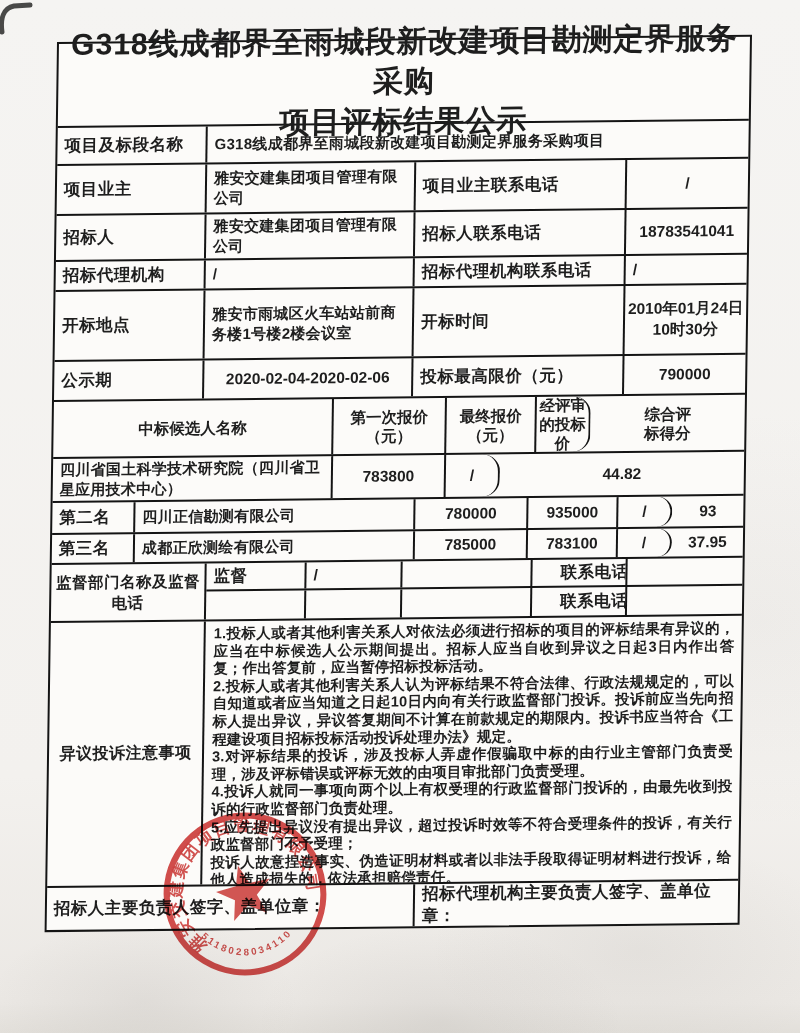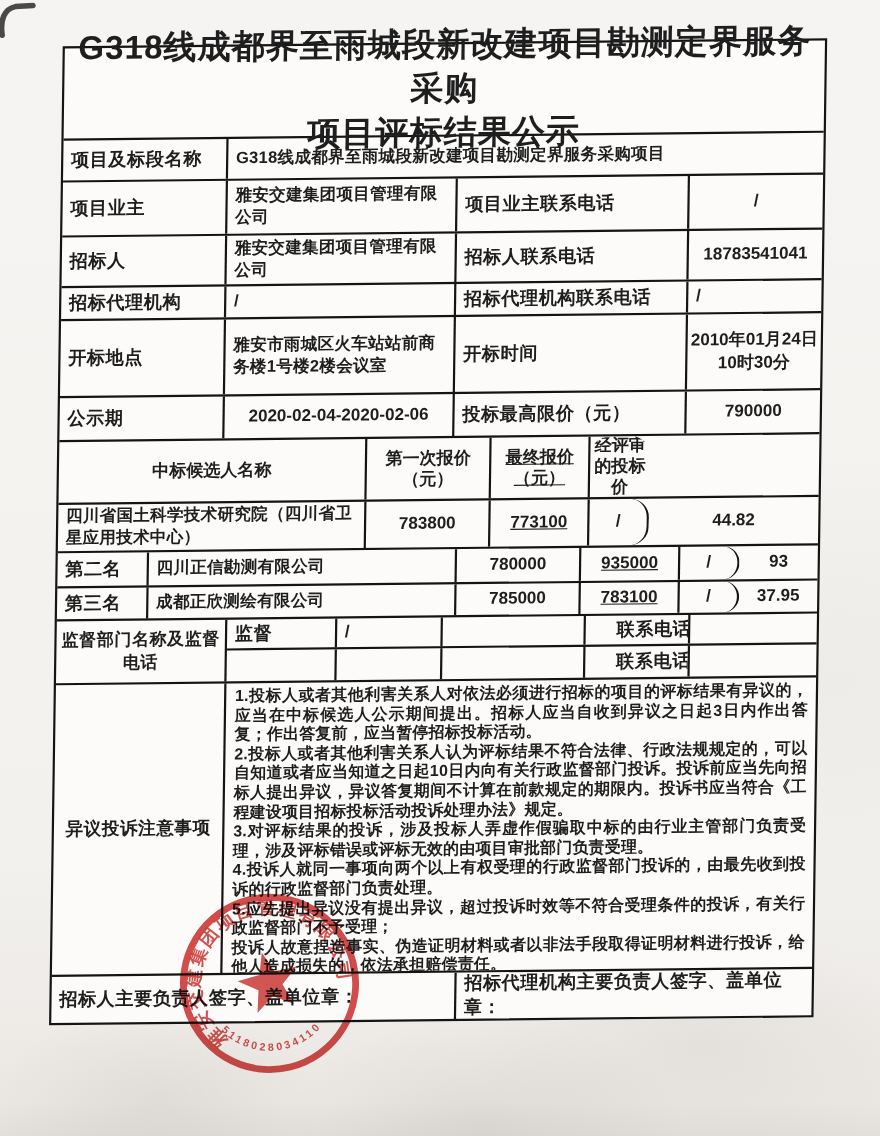--- a/index.html
+++ b/index.html
@@ -41,21 +41,21 @@
   .title {
     width:100%; text-align:center; font-weight:700; font-size:30px;
     line-height:40px; letter-spacing:1px; white-space:pre-line;
   }
   .w150 { flex:0 0 150px; } .w209 { flex:0 0 209px; } .w211 { flex:0 0 211px; }
   .h38 { height:38px; } .h50 { height:50px; } .h46 { height:46px; } .h30 { height:30px; }
   .h70 { height:70px; } .h40 { height:40px; }
 
   
   .c-rank { flex:0 0 83px; } .c-name { flex:0 0 280px; }
-  .c-p1 { flex:0 0 113px; } .c-p2 { flex:0 0 90px;text-decoration:underline; } .c-rev { flex:0 0 54px;border-radius:17px; }
+  .c-p1 { flex:0 0 113px; } .c-p2 { flex:0 0 90px; } .c-rev { flex:0 0 54px;border-radius:17px; }
   .head57 { height:57px; }
   .head57 .cell { font-weight:700; font-size:15.5px; line-height:19px; }
   .cand1 { height:44px; } .cand2 { height:32px; } .cand3 { height:30px; }
 
   
   .sup { height:58px; }
   .sup-label { flex:0 0 155px; font-size:15.5px; line-height:21px; }
   .sup-right { flex:1 1 auto; display:flex; flex-direction:column; }
   .sub { display:flex; flex:1 1 50%; }
   .sub:first-child { border-bottom:2px solid #141414; }
@@ -136,26 +136,27 @@
 
   <div class="row head57">
     <div class="cell c-name ctr">中标候选人名称</div>
     <div class="cell c-p1 ctr pre">第一次报价
 （元）</div>
     <div class="cell c-p2 ctr pre">最终报价
 （元）</div>
     <div class="cell c-rev ctr pre">经评审
 的投标
 价</div>
+    <div class="cell fill ctr pre">综合评
+标得分</div>
   </div>
 
   <div class="row cand1">
     <div class="cell c-name padL val">四川省国土科学技术研究院（四川省卫星应用技术中心）</div>
     <div class="cell c-p1 ctr num">783800</div>
-    <div class="cell c-p2 ctr num">773100</div>
     <div class="cell c-rev ctr num">/</div>
     <div class="cell fill ctr num">44.82</div>
   </div>
   <div class="row cand2">
     <div class="cell c-rank padL lbl">第二名</div>
     <div class="cell c-name padL val">四川正信勘测有限公司</div>
     <div class="cell c-p1 ctr num">780000</div>
     <div class="cell c-p2 ctr num">935000</div>
     <div class="cell c-rev ctr num">/</div>
     <div class="cell fill ctr num">93</div>

